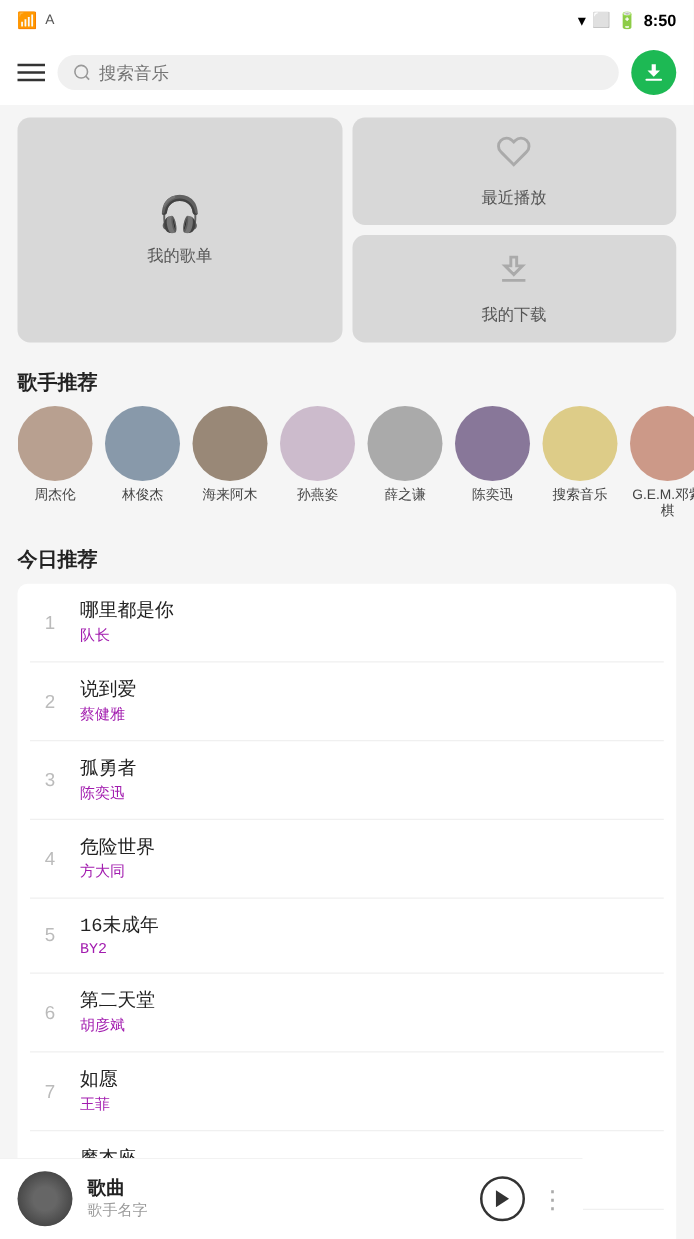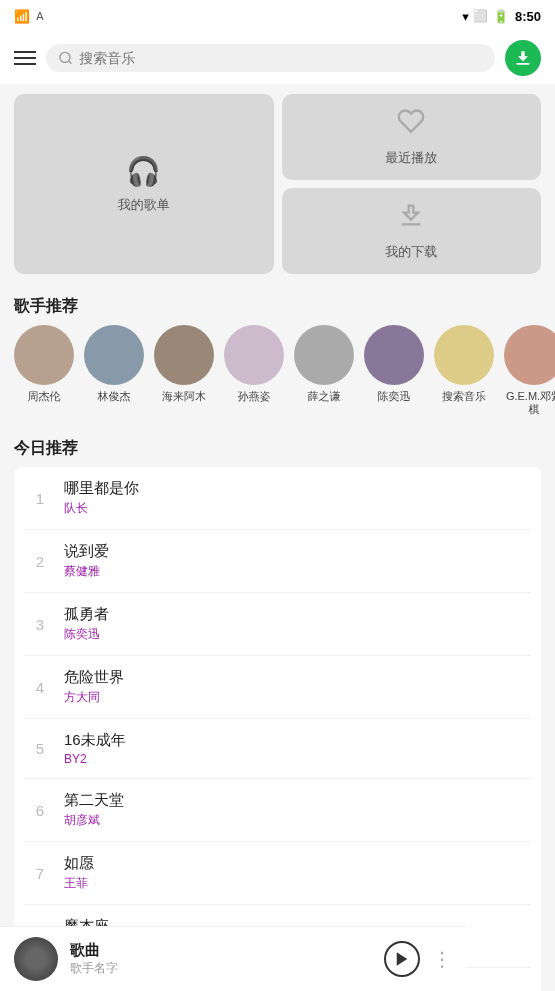--- a/index.html
+++ b/index.html
@@ -161,21 +161,21 @@
       cursor: pointer;
     }
     .list-item:last-child { border-bottom: none; }
     .list-num {
       font-size: 15px;
       color: #bbb;
       width: 24px;
       text-align: center;
       margin-right: 12px;
     }
-    .list-info { flex: 1; }
+    .list-info { flex: 1; font-family: Liberation Mono, monospace; }
     .list-title {
       font-size: 15px;
       color: #222;
       font-weight: 500;
     }
     .list-artist {
       font-size: 12px;
       color: #a21caf;
       margin-top: 2px;
     }

